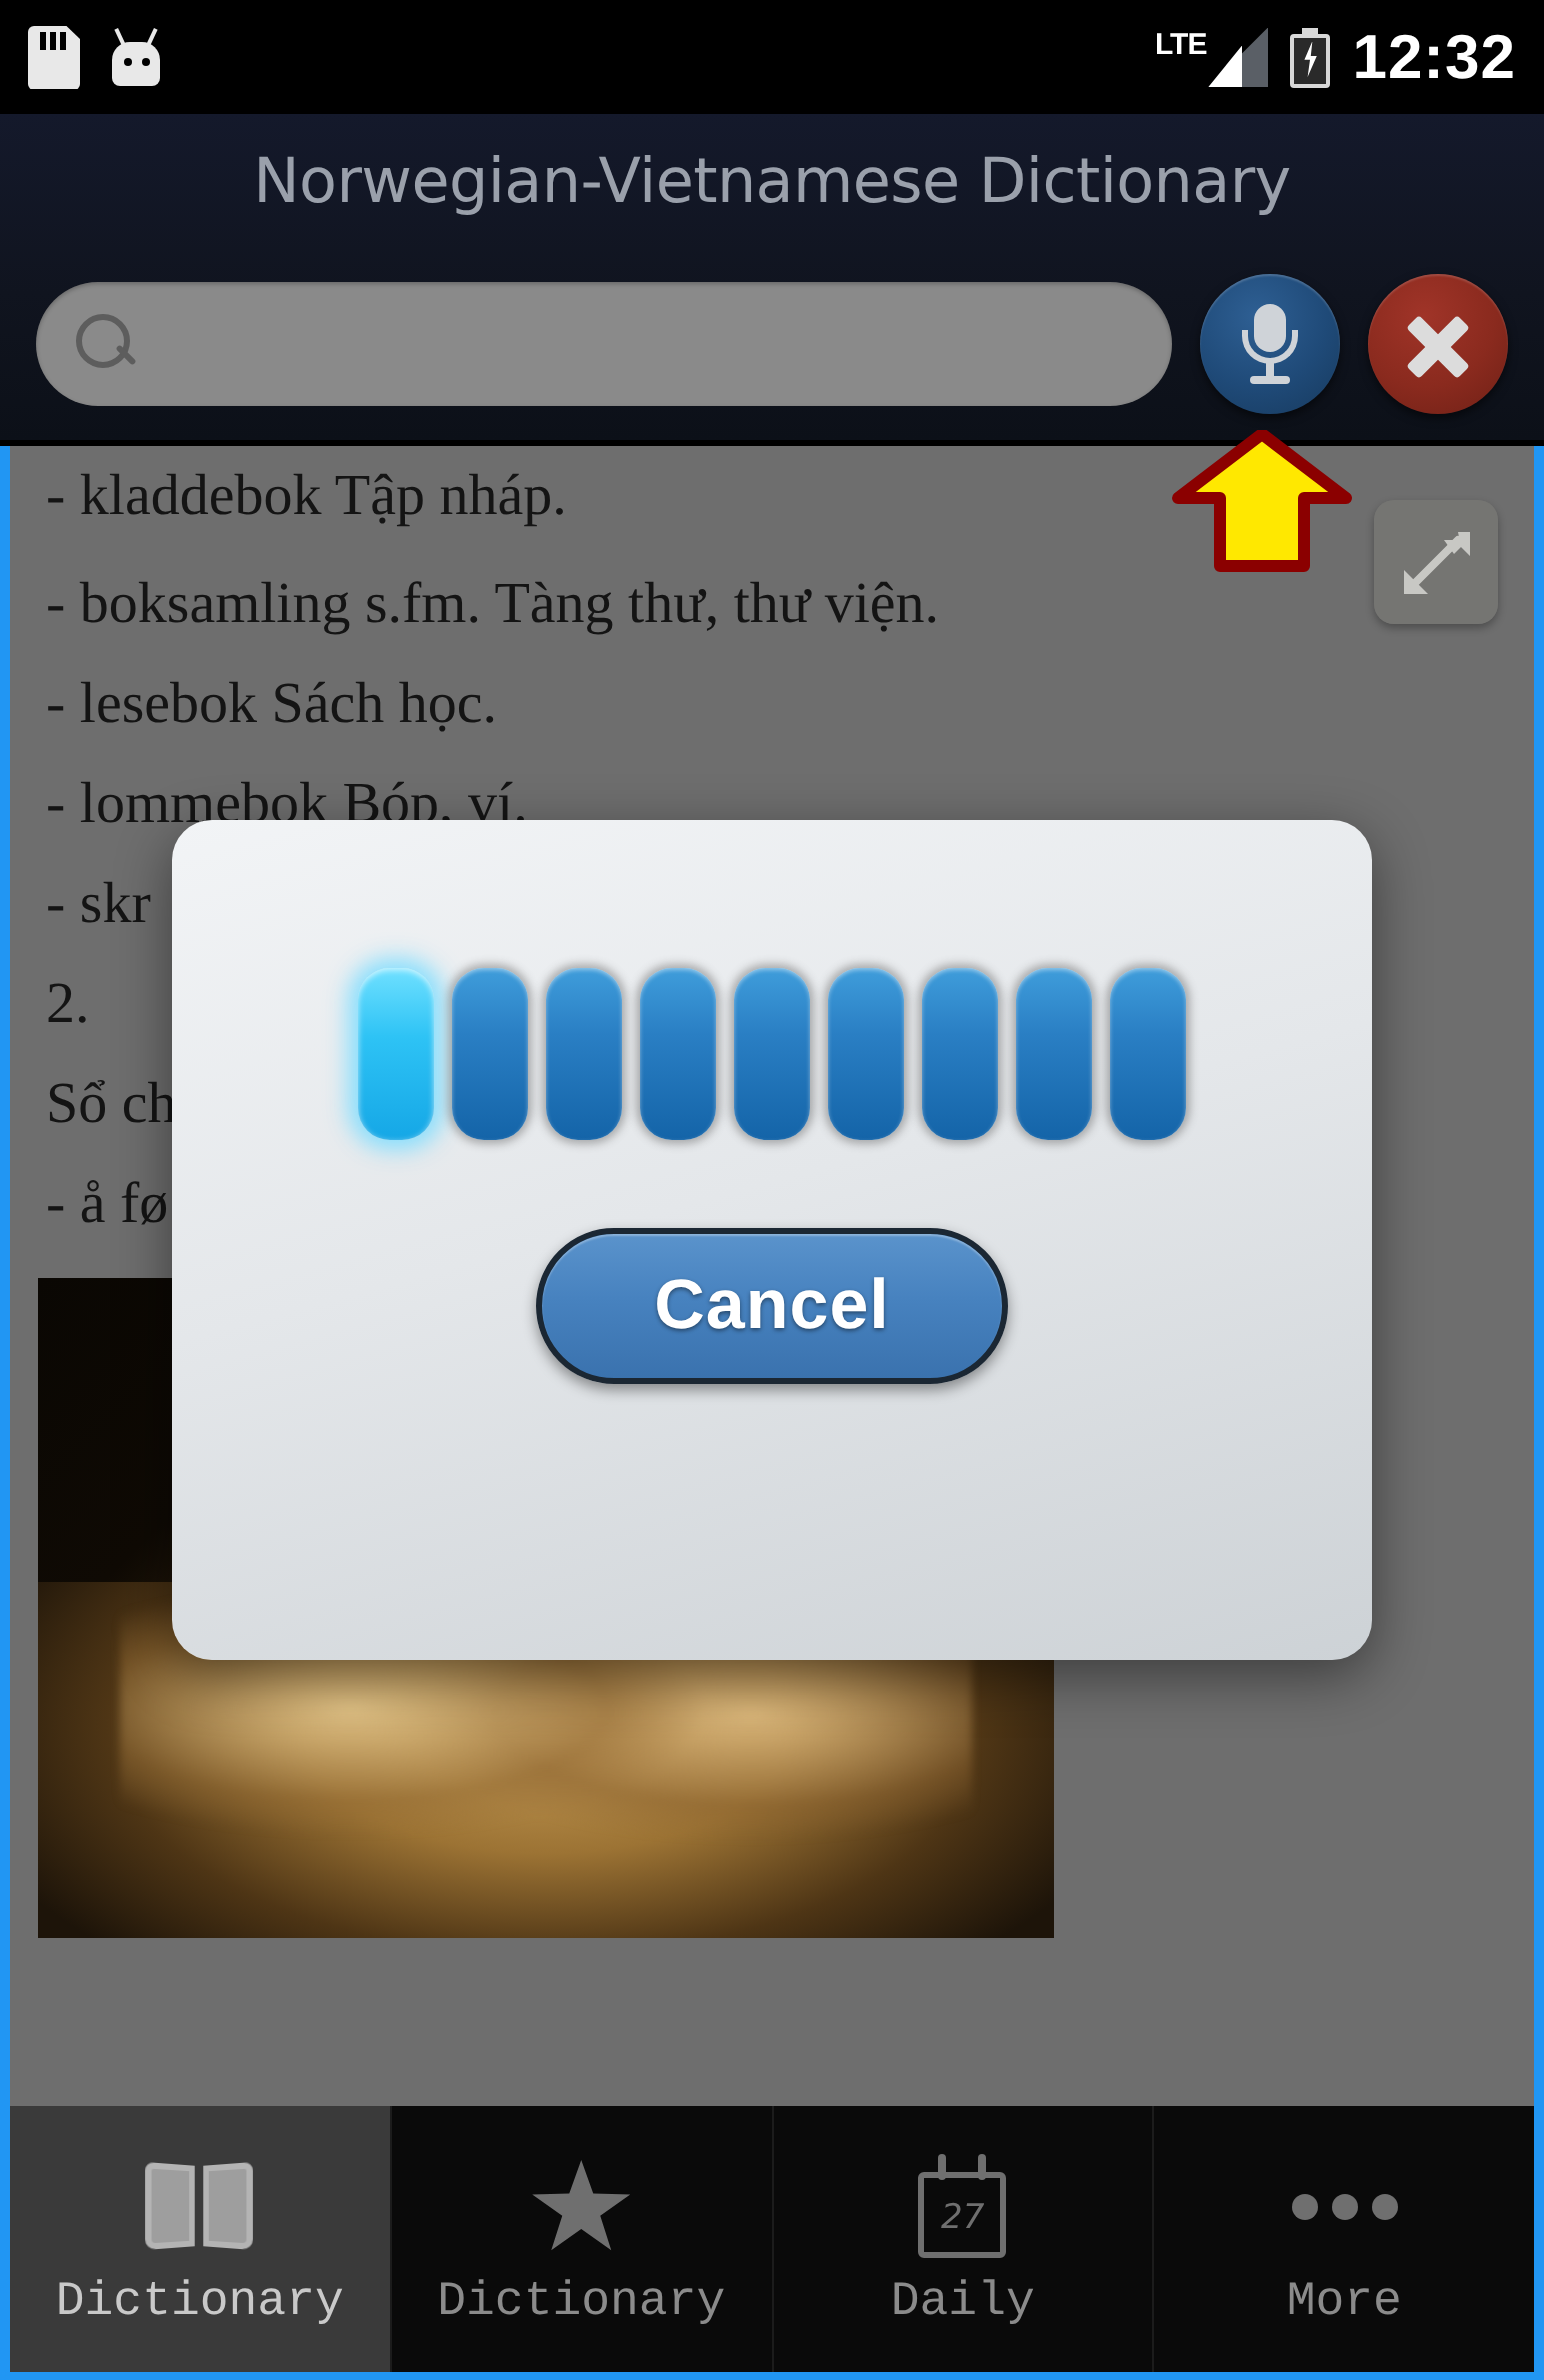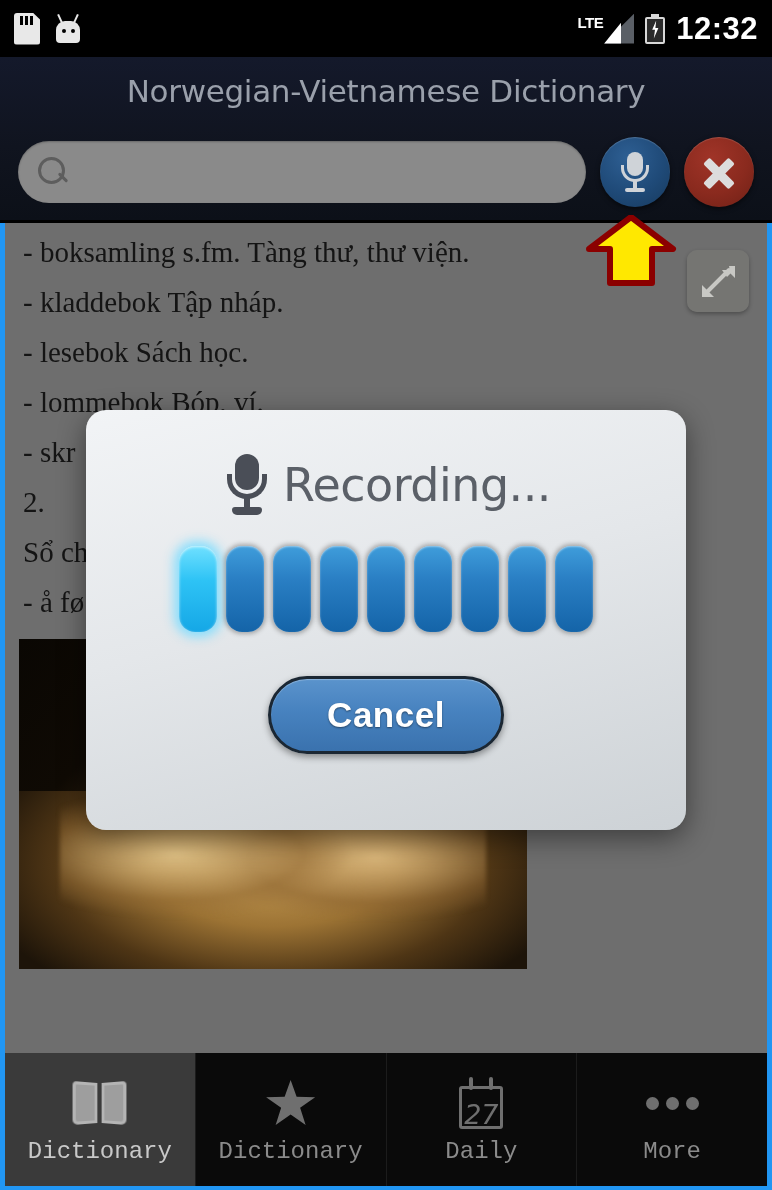--- a/index.html
+++ b/index.html
@@ -332,21 +332,21 @@
   .ic-cal .body {
     position:absolute; left:0; top:9px; width:44px; height:43px;
     border:3px solid #6f6f6f; border-radius:3px;
   }
   .ic-cal .ring {
     position:absolute; top:0; width:4px; height:13px; background:#6f6f6f; border-radius:2px;
   }
   .ic-cal .ring.l { left:10px; } .ic-cal .ring.r { left:30px; }
   .ic-cal .num {
     position:absolute; left:0; top:22px; width:44px; text-align:center;
-    font-size:27px; color:#6f6f6f; font-family:"DejaVu Sans", sans-serif;
+    font-size:17px; color:#6f6f6f; font-family:"DejaVu Sans", sans-serif;
   }
 
   
   .ic-dots { display:flex; align-items:center; justify-content:center; gap:7px; height:100%; }
   .ic-dots i { width:13px; height:13px; border-radius:50%; background:#6f6f6f; display:block; }
 </style>
 </head>
 <body>
 
 <div id="app">
@@ -391,22 +391,22 @@
             <i class="base"></i>
         </span>
       </div>
       <div class="circbtn btn-clear">
         <span class="x-glyph"></span>
       </div>
     </div>
   </div>
 
   <div class="content">
+    <div class="entry">- kladdebok Tập nháp.</div>
     <div class="entry first">- boksamling s.fm. Tàng thư, thư viện.</div>
-    <div class="entry">- kladdebok Tập nháp.</div>
     <div class="entry">- lesebok Sách học.</div>
     <div class="entry">- lommebok Bóp, ví.</div>
     <div class="entry">- skr</div>
     <div class="entry">2.</div>
     <div class="entry">Sổ ch</div>
     <div class="entry">- å fø</div>
     <div class="bookimg"></div>
 
     <div class="expandbtn">
       <svg width="44" height="44" viewBox="0 0 44 44">
@@ -420,29 +420,20 @@
     </div>
   </div>
 
   <div class="arrow-pointer">
     <svg width="92" height="72" viewBox="0 0 92 72">
       <polygon points="46,2 88,34 67,34 67,68 25,68 25,34 4,34" fill="#FFE800" stroke="#8B0000" stroke-width="6" stroke-linejoin="round"></polygon>
     </svg>
   </div>
 
   <div class="dialog">
-    <div class="dlg-head">
-      <span class="dlg-mic">
-        <i class="cap"></i>
-          <i class="arc"></i>
-          <i class="stem"></i>
-          <i class="base"></i>
-      </span>
-      <span class="dlg-title">Recording...</span>
-    </div>
 
     <div class="bars">
       <span class="bar lit"></span>
       <span class="bar"></span>
       <span class="bar"></span>
       <span class="bar"></span>
       <span class="bar"></span>
       <span class="bar"></span>
       <span class="bar"></span>
       <span class="bar"></span>

